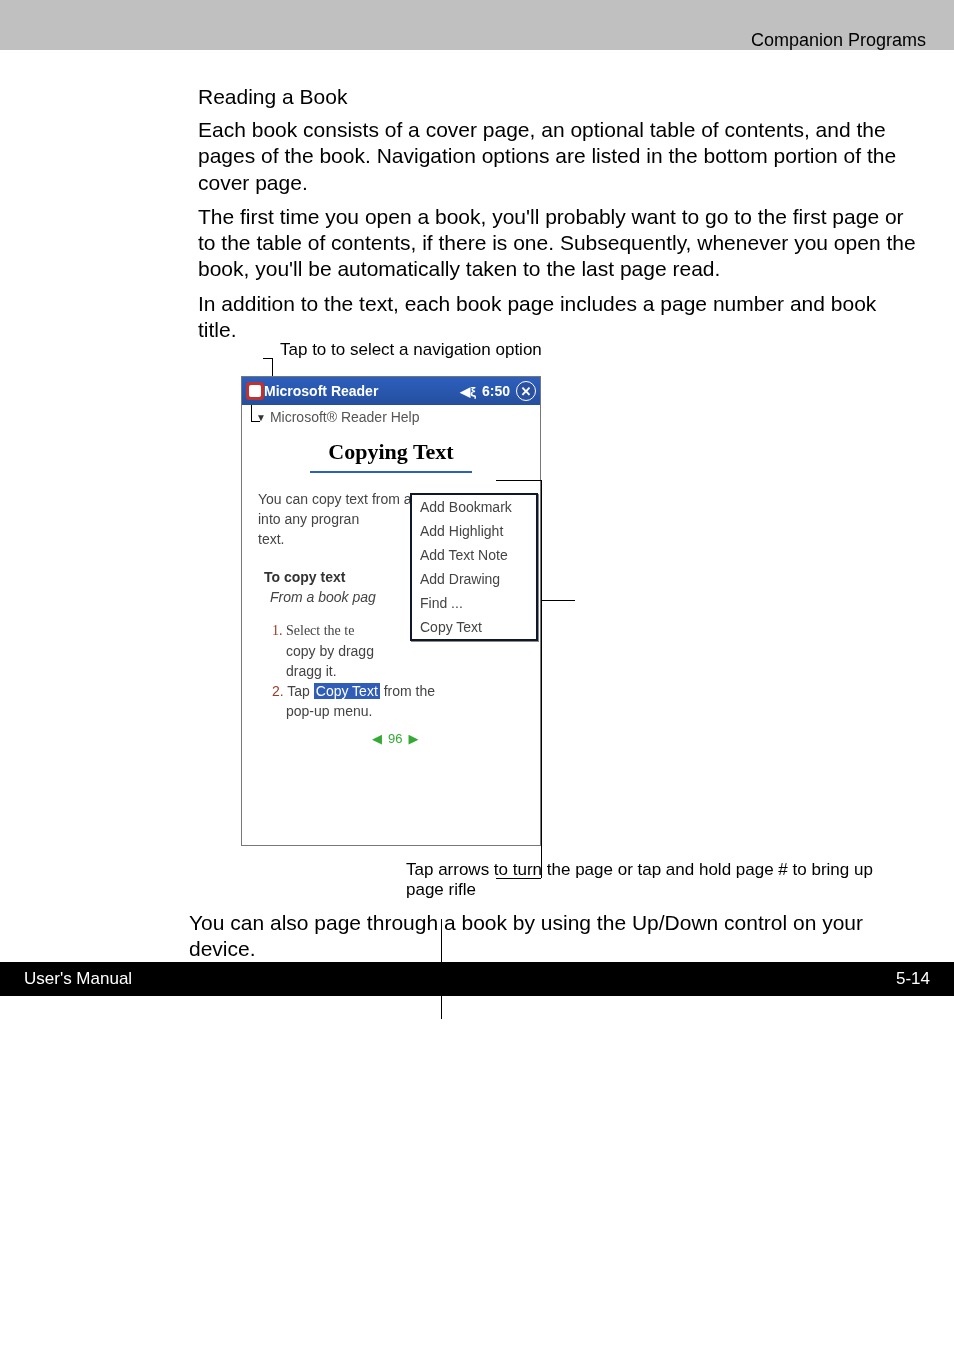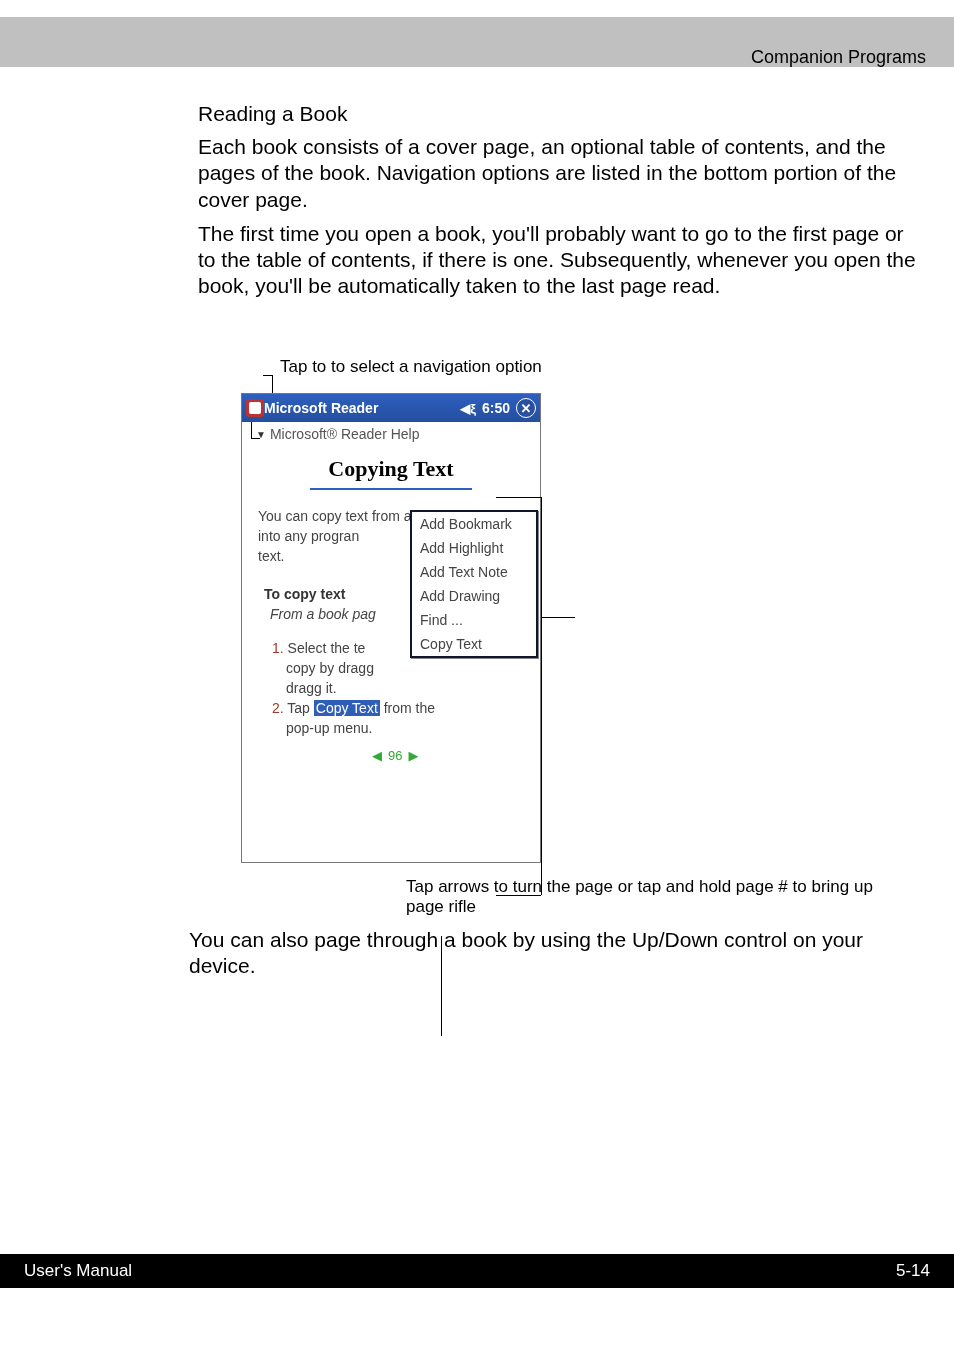--- a/index.html
+++ b/index.html
@@ -1,17 +1,17 @@
 <!DOCTYPE html>
 <html><head>
 <meta charset="utf-8">
 <style>
   * { box-sizing: border-box; margin: 0; padding: 0; }
   html, body { width: 954px; height: 1349px; background: #fff; font-family: Arial, Helvetica, sans-serif; color: #000; }
-  .page { position: relative; width: 954px; height: 1271px; margin-top: 17px; }
+  .page { position: relative; width: 954px; height: 996px; }
   .top-bar { position: absolute; left: 0; top: 0; width: 954px; height: 50px; background: #c0c0c0; }
   .header-right { position: absolute; right: 28px; top: 30px; font-size: 18px; color: #000; }
   .content { position: absolute; left: 198px; top: 85px; width: 720px; }
   .section-title { font-size: 21px; margin-bottom: 8px; }
   .para { font-size: 21px; line-height: 1.25; margin-bottom: 8px; }
   .figure-area { position: absolute; left: 200px; top: 340px; width: 720px; height: 560px; }
   .caption-top { position: absolute; left: 80px; top: 0; font-size: 17px; }
   .caption-top-line { position: absolute; left: 72px; top: 18px; width: 1px; height: 38px; background: #000; }
   .caption-top-tick { position: absolute; left: 63px; top: 18px; width: 9px; height: 1px; background: #000; }
 
@@ -33,21 +33,21 @@
   .cpy-title { text-align:center; font-size: 22px; font-weight:bold; padding: 12px 0 4px 0; font-family: Georgia, serif; }
   .underline { width: 162px; height: 2px; background:#2d5fbe; margin: 2px auto 18px; }
 
   .reader-body { position:relative; height: 360px; font-family: Verdana, Geneva, sans-serif; color:#444; font-size:14px; }
   .frag { position:absolute; }
   .frag1 { left:16px; top:0; }
   .frag2 { left:16px; top:20px; }
   .frag3 { left:16px; top:40px; }
   .frag4 { left:22px; top:78px; font-weight:bold; color:#333;}
   .frag5 { left:28px; top:98px; font-style:italic;}
-  .frag6 { left:30px; top:132px;}
+  .frag6 { left:30px; top:132px;font-family:Liberation Serif, serif;}
   .frag6 .num { color:#9a3a2a; }
   .frag7 { left:44px; top:152px;}
   .frag8 { left:44px; top:172px;}
   .frag9 { left:30px; top:192px;}
   .frag9 .num { color:#9a3a2a; }
   .frag9 .hl { background:#2f5db8; color:#fff; padding:0 2px;}
   .frag10 { left:44px; top:212px;}
   .pager { position:absolute; left:130px; top:240px; font-size:13px; color:#3a3; display:flex; gap:6px; align-items:center;}
   .pager span.arrow { color:#3a3; }
 
@@ -71,20 +71,21 @@
 <body>
 
 <div class="page">
   <div class="top-bar"></div>
   <div class="header-right">Companion Programs</div>
 
   <div class="content">
     <div class="section-title">Reading a Book</div>
     <div class="para">Each book consists of a cover page, an optional table of contents, and the pages of the book. Navigation options are listed in the bottom portion of the cover page.</div>
     <div class="para">The first time you open a book, you'll probably want to go to the first page or to the table of contents, if there is one. Subsequently, whenever you open the book, you'll be automatically taken to the last page read.</div>
+    <div class="para">In addition to the text, each book page includes a page number and book title.</div>
   </div>
 
   <div class="figure-area">
     <div class="caption-top">Tap to to select a navigation option</div>
     <div class="caption-top-tick"></div>
     <div class="caption-top-line"></div>
 
     <div class="device">
       <div class="crumb-line-dn"></div>
       <div class="crumb-tick"></div>

